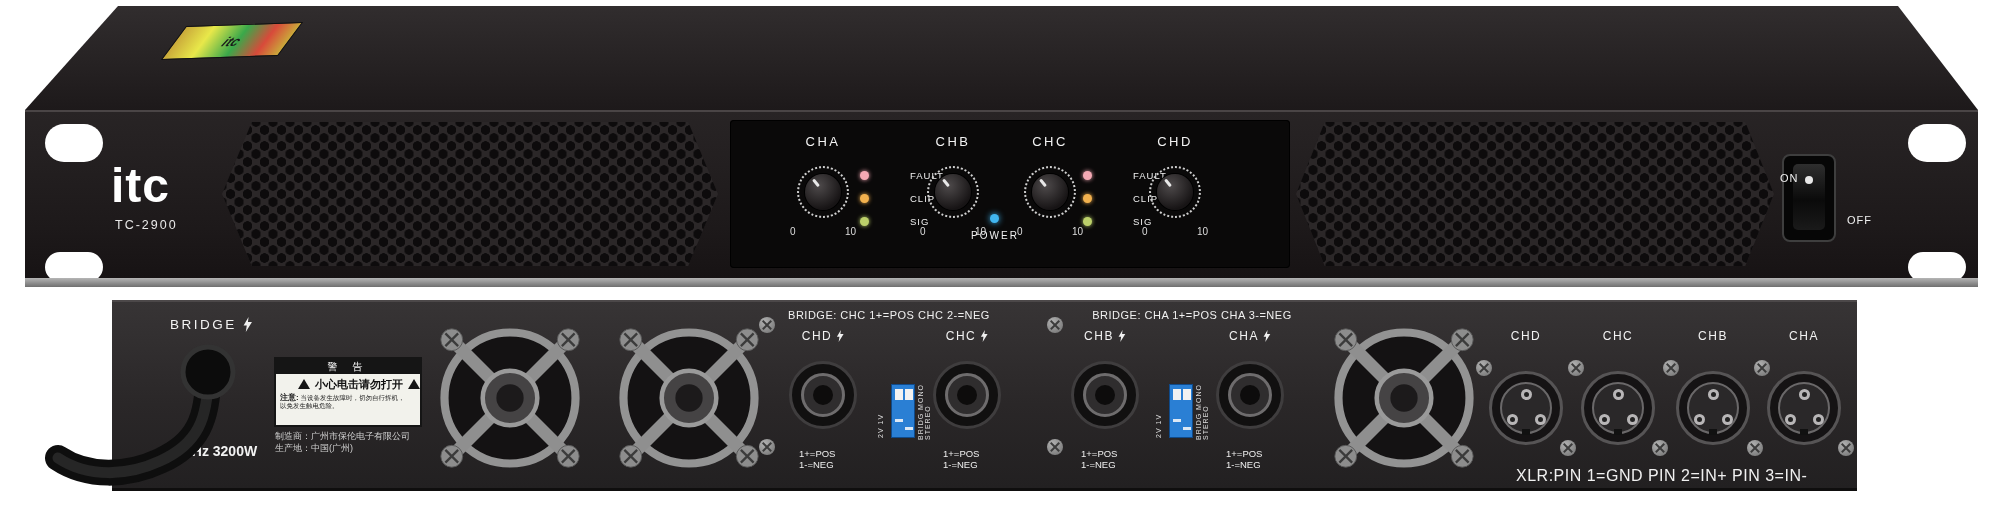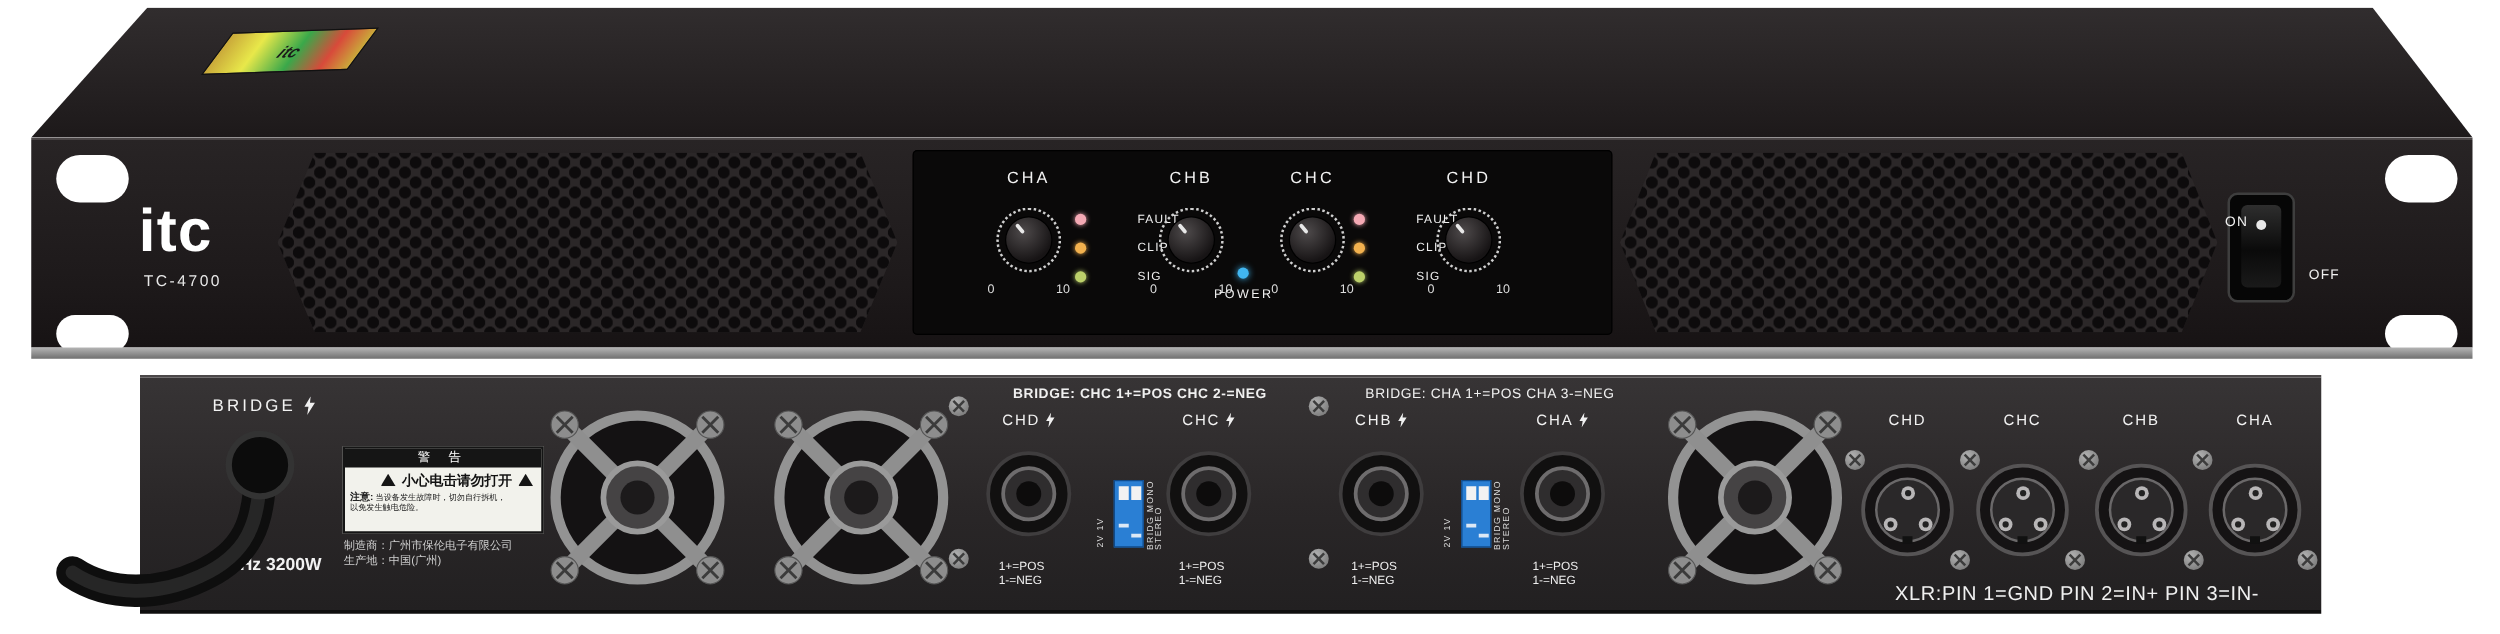--- a/index.html
+++ b/index.html
@@ -76,21 +76,21 @@
   
   .rear{position:absolute;left:112px;top:300px;width:1745px;height:191px;
     background:linear-gradient(180deg,#373435 0%,#2a2728 55%,#222021 100%);
     border-top:2px solid #4c4849;border-bottom:3px solid #0f0e0e;box-sizing:border-box;}
   .rear-text{position:absolute;color:#f2f2f2;}
   .caution{font-size:13.5px;letter-spacing:2.5px;display:flex;align-items:center;gap:6px;}
   .bolt{display:inline-block;width:10px;height:15px;background:#f0f0f0;
     clip-path:polygon(58% 0,8% 56%,40% 56%,30% 100%,92% 34%,52% 34%);}
   .bolt.small{width:8px;height:12px;}
 
-  .warn-label{position:absolute;left:162px;top:55px;width:161px;height:70px;background:#f2f2ec;
+  .warn-label{position:absolute;left:162px;top:55px;width:148px;height:70px;background:#f2f2ec;
     border:2px solid #151515;box-sizing:border-box;}
   .warn-header{height:15px;background:#151515;color:#ffffff;text-align:center;font-size:10px;
     letter-spacing:6px;line-height:15px;}
   .warn-sub{display:flex;align-items:center;justify-content:center;gap:5px;height:20px;
     font-size:11px;font-weight:bold;color:#111111;padding-left:22px;}
   .warn-tri{width:12px;height:10px;background:#151515;clip-path:polygon(50% 0,100% 100%,0 100%);}
   .warn-note{padding:0 4px;font-size:6.5px;line-height:8px;color:#222222;}
   .warn-note .nh{font-size:8px;font-weight:bold;}
 
   .mfr{font-size:9px;line-height:11.5px;color:#cfcfcf;}
@@ -152,21 +152,21 @@
   </div>
 
   <div class="front-face">
 
     <div class="ear-hole" style="left:20px;top:12px;width:58px;height:38px;border-radius:19px;"></div>
     <div class="ear-hole" style="left:20px;top:140px;width:58px;height:30px;border-radius:15px;"></div>
     <div class="ear-hole" style="left:1883px;top:12px;width:58px;height:38px;border-radius:19px;"></div>
     <div class="ear-hole" style="left:1883px;top:140px;width:58px;height:30px;border-radius:15px;"></div>
 
     <div class="brand">itc</div>
-    <div class="model">TC-4700</div>
+    <div class="model">TC-2900</div>
 
     <div class="grille grille-left"></div>
     <div class="grille grille-right"></div>
 
     <div class="control-panel">
 
       <div class="ch" style="left:48px;">
         <div class="ch-label">CHA</div>
         <div class="knob">
           <div class="knob-ring"></div>
@@ -361,21 +361,21 @@
         <line x1="157" y1="157" x2="171" y2="171"></line>
           <line x1="171" y1="157" x2="157" y2="171"></line>
       </g>
     </svg>
 
     <span class="screw" style="left:647px;top:15px;"></span>
     <span class="screw" style="left:935px;top:15px;"></span>
     <span class="screw" style="left:647px;top:137px;"></span>
     <span class="screw" style="left:935px;top:137px;"></span>
 
-    <div class="bridge-text" style="left:655px;font-weight:bold;">BRIDGE: CHC 1+=POS   CHC 2-=NEG</div>
+    <div class="bridge-text" style="left:632px;">BRIDGE: CHC 1+=POS   CHC 2-=NEG</div>
     <div class="rear-ch-label" style="left:676px;">
       <span>CHD</span>
       <span class="bolt small"></span>
     </div>
     <div class="rear-ch-label" style="left:820px;">
       <span>CHC</span>
       <span class="bolt small"></span>
     </div>
     <div class="speakon" style="left:677px;"></div>
     <div class="speakon" style="left:821px;"></div>

